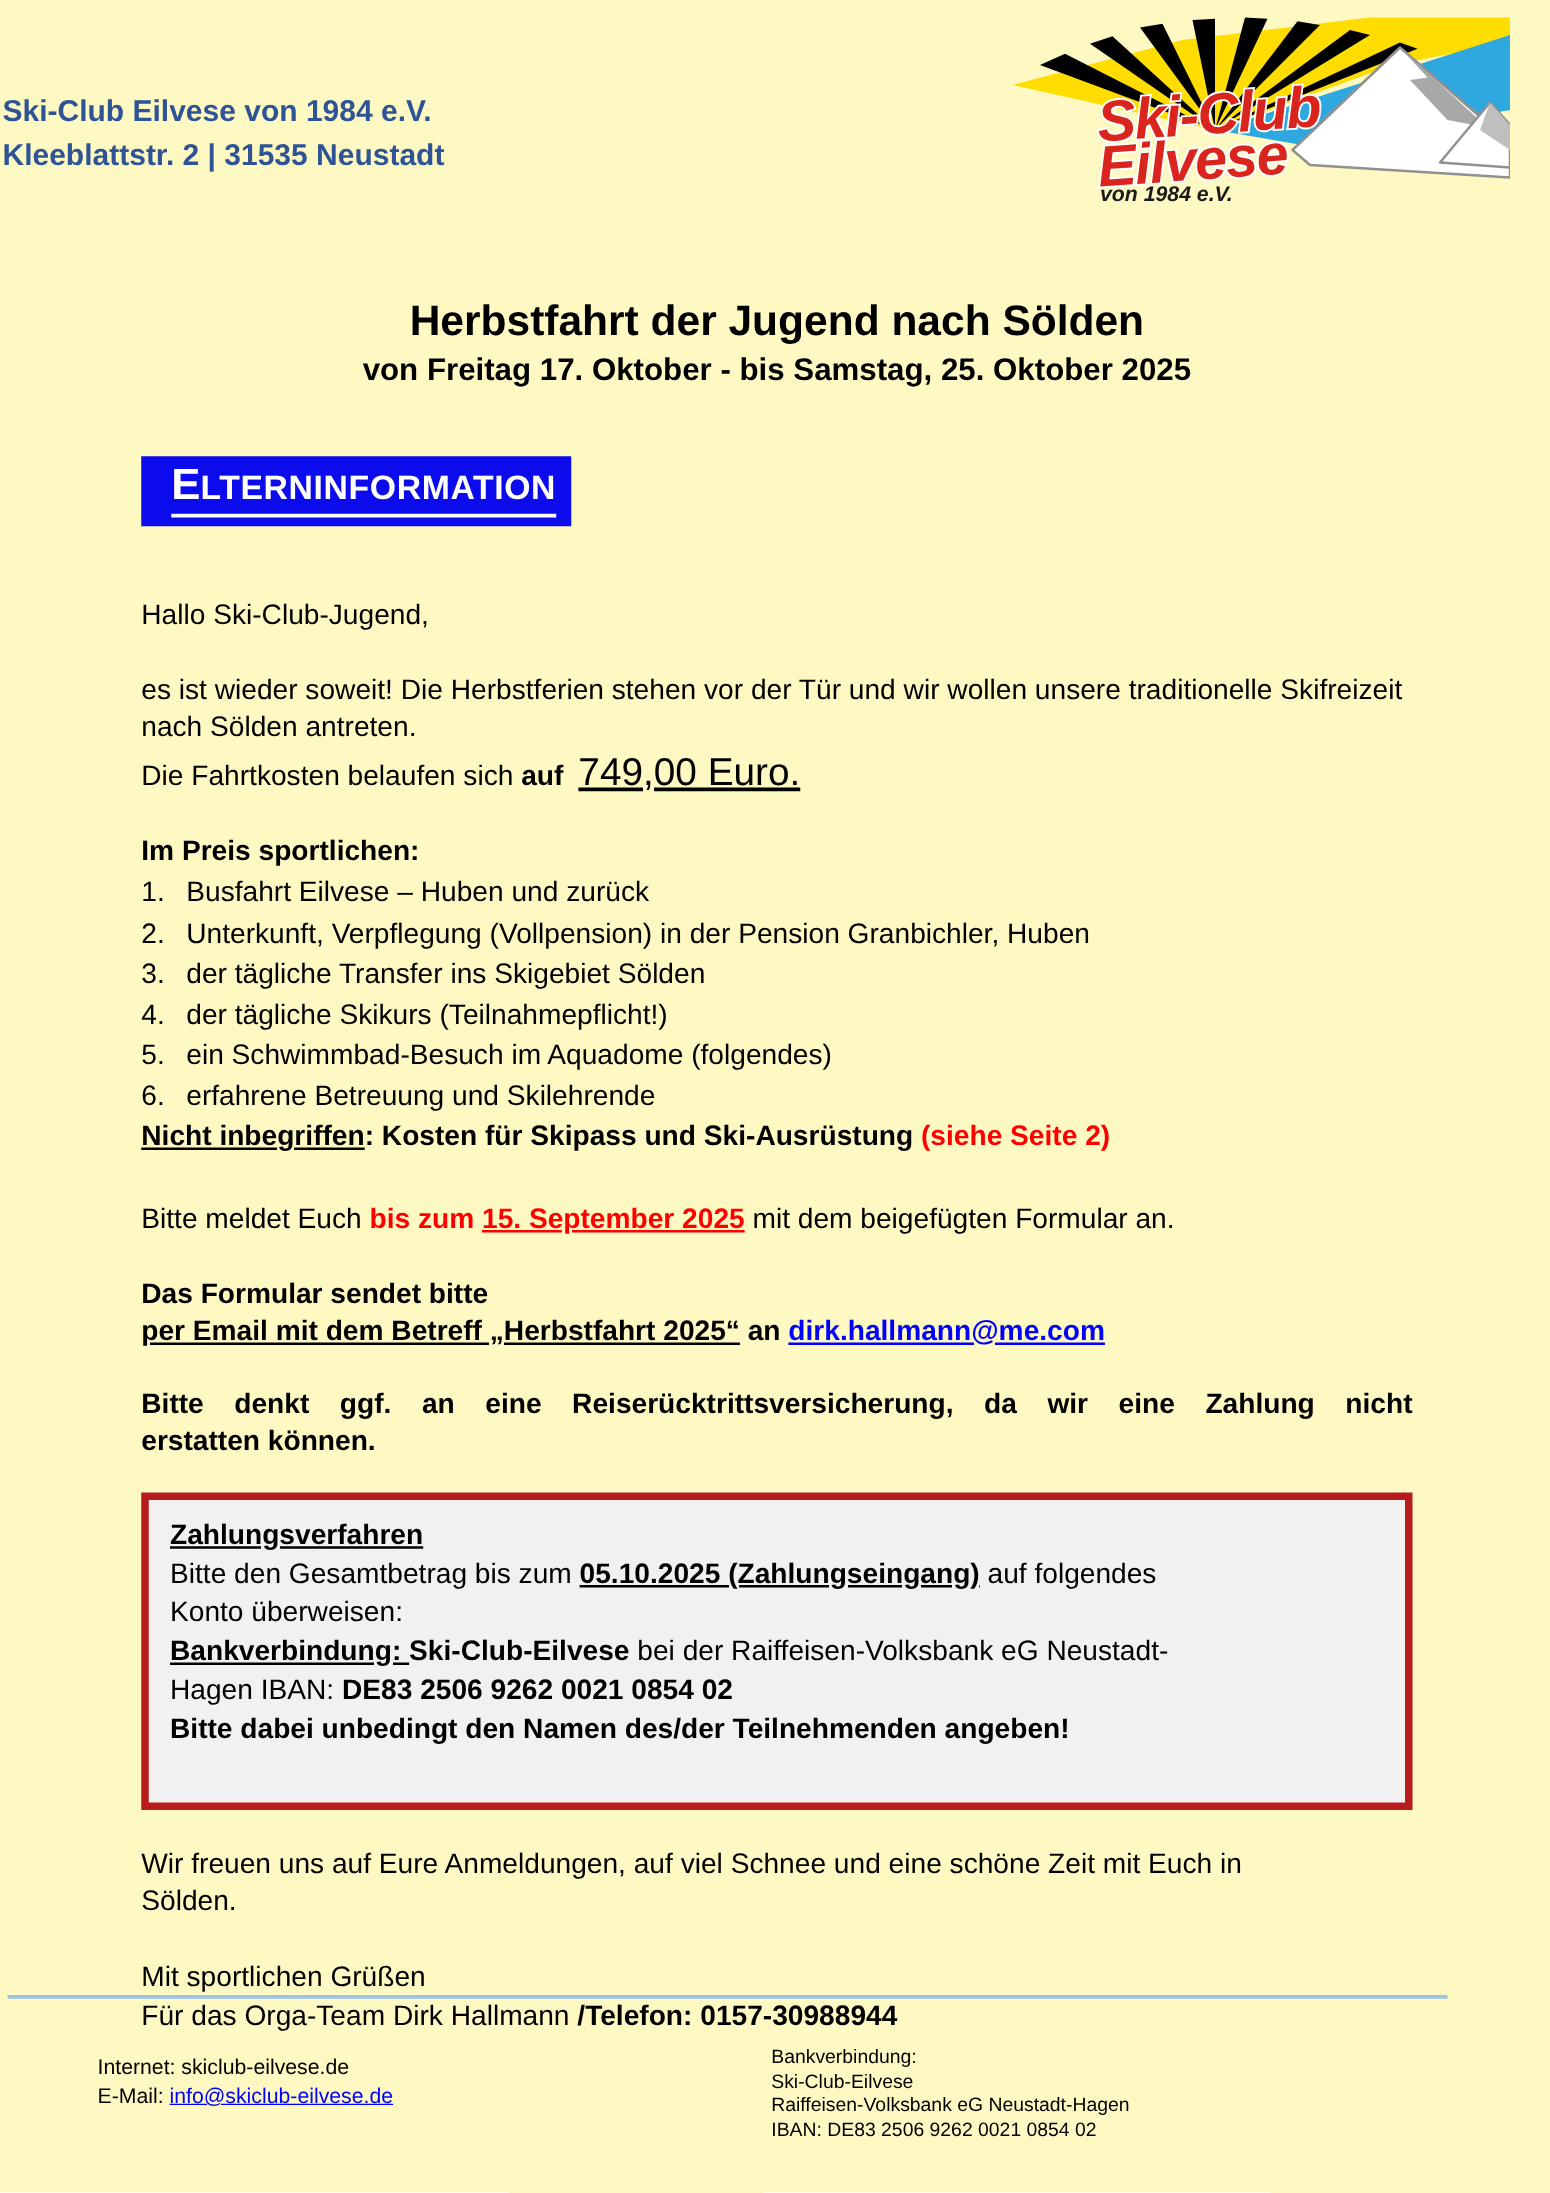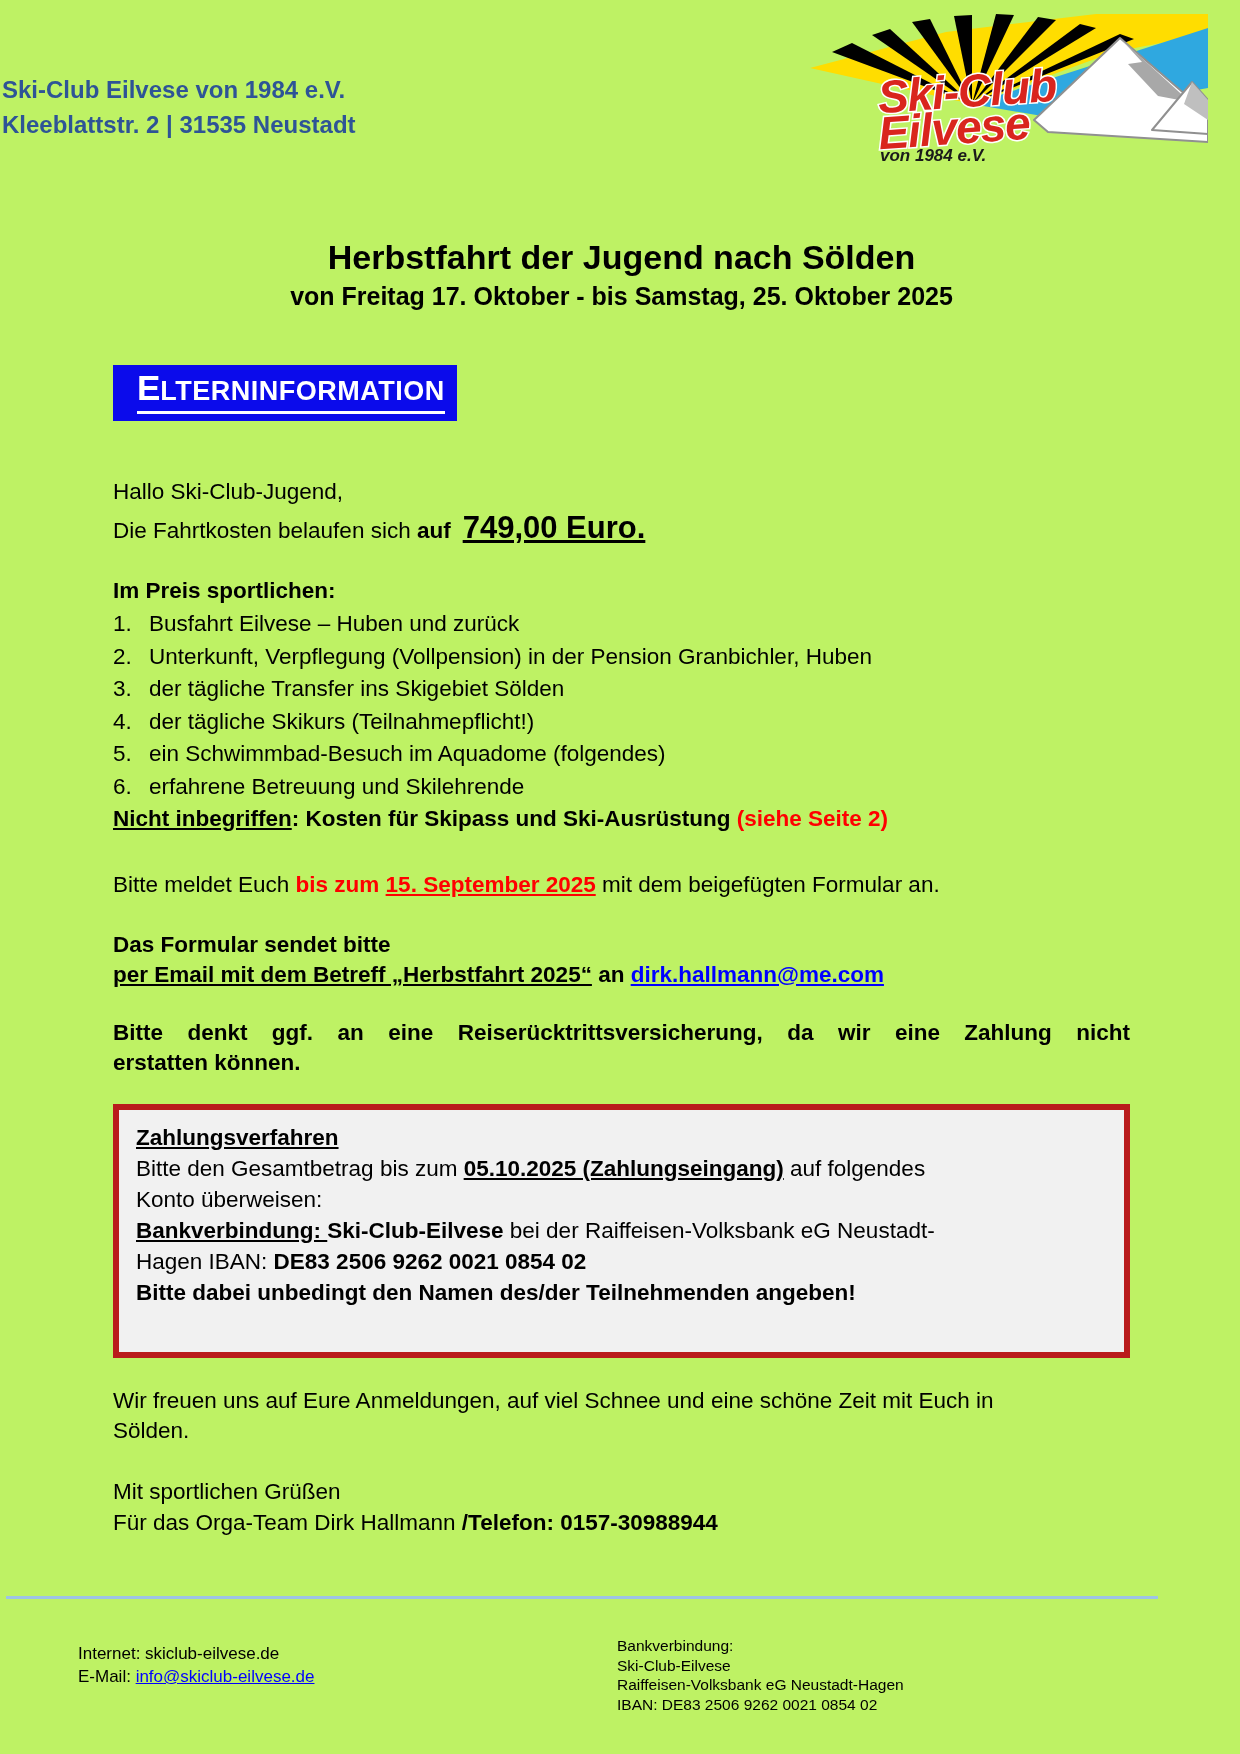--- a/index.html
+++ b/index.html
@@ -1,21 +1,21 @@
 <!DOCTYPE html>
 <html><head>
 <meta charset="utf-8">
 <style>
   * { margin:0; padding:0; box-sizing:border-box; }
   html,body { background:#ffffff; }
   .page {
     position:relative;
     width:1240px; height:1754px;
     margin:0 auto;
-    background:#bef264;
+    background:#fef9c3;
     font-family:"Liberation Sans", sans-serif;
     color:#000;
     overflow:hidden;
   }
   .content { padding:0 110px 0 113px; }
 
   
   .letterhead { position:relative; height:172px; }
   .org-block { position:absolute; left:2px; top:72px; color:#2E5496; font-weight:bold; font-size:24px; line-height:35px; }
   .logo-wrap { position:absolute; right:32px; top:10px; width:412px; height:152px; }
@@ -31,21 +31,21 @@
   .section-heading .sh-inner { display:inline-block; border-bottom:3px solid #ffffff; padding-bottom:3px; }
   .section-heading .cap { font-size:35px; }
   .section-heading .rest { font-size:27px; letter-spacing:0.5px; }
 
   
   .body-text { font-size:22.5px; line-height:30px; }
   .greeting { margin-top:56px; }
   .intro { margin-top:30px; }
   .cost-line { margin-top:6px; }
   .cost-line .b { font-weight:bold; }
-  .price { font-size:31px; font-weight:bold; text-decoration:underline; margin-left:12px; }
+  .price { font-size:31px; font-weight:normal; text-decoration:underline; margin-left:12px; }
 
   .included-heading { margin-top:30px; font-weight:bold; }
   .included-list { margin-top:2px; }
   .li-row { display:flex; line-height:32.5px; }
   .li-num { width:36px; flex:none; }
   .not-included { line-height:32.5px; font-weight:bold; }
   .not-included .u { text-decoration:underline; }
   .red { color:#FF0000; }
 
   .registration { margin-top:34px; }
@@ -122,20 +122,21 @@
 
     <h1 class="doc-title">Herbstfahrt der Jugend nach Sölden</h1>
     <div class="doc-subtitle">von Freitag 17. Oktober - bis Samstag, 25. Oktober 2025</div>
 
     <div class="section-heading">
       <span class="sh-inner"><span class="cap">E</span><span class="rest">LTERNINFORMATION</span></span>
     </div>
 
     <p class="body-text greeting">Hallo Ski-Club-Jugend,</p>
 
+    <p class="body-text intro">es ist wieder soweit! Die Herbstferien stehen vor der Tür und wir wollen unsere traditionelle Skifreizeit nach Sölden antreten.</p>
 
     <p class="body-text cost-line"><span>Die Fahrtkosten belaufen sich </span><span class="b">auf</span><span class="price">749,00 Euro.</span></p>
 
     <p class="body-text included-heading">Im Preis sportlichen:</p>
 
     <div class="body-text included-list">
       <div class="li-row">
           <span class="li-num">1.</span>
           <span>Busfahrt Eilvese – Huben und zurück</span>
         </div>

